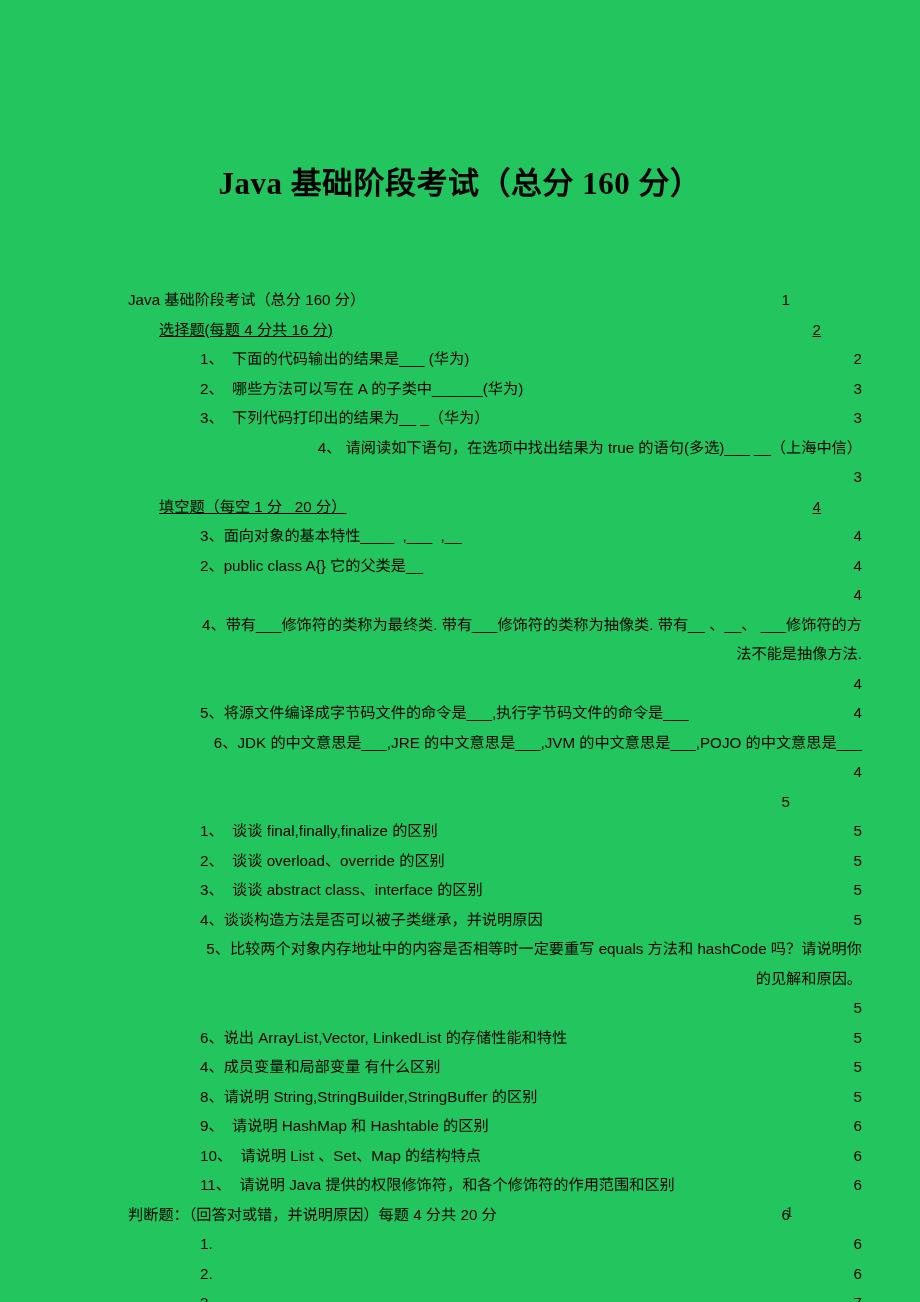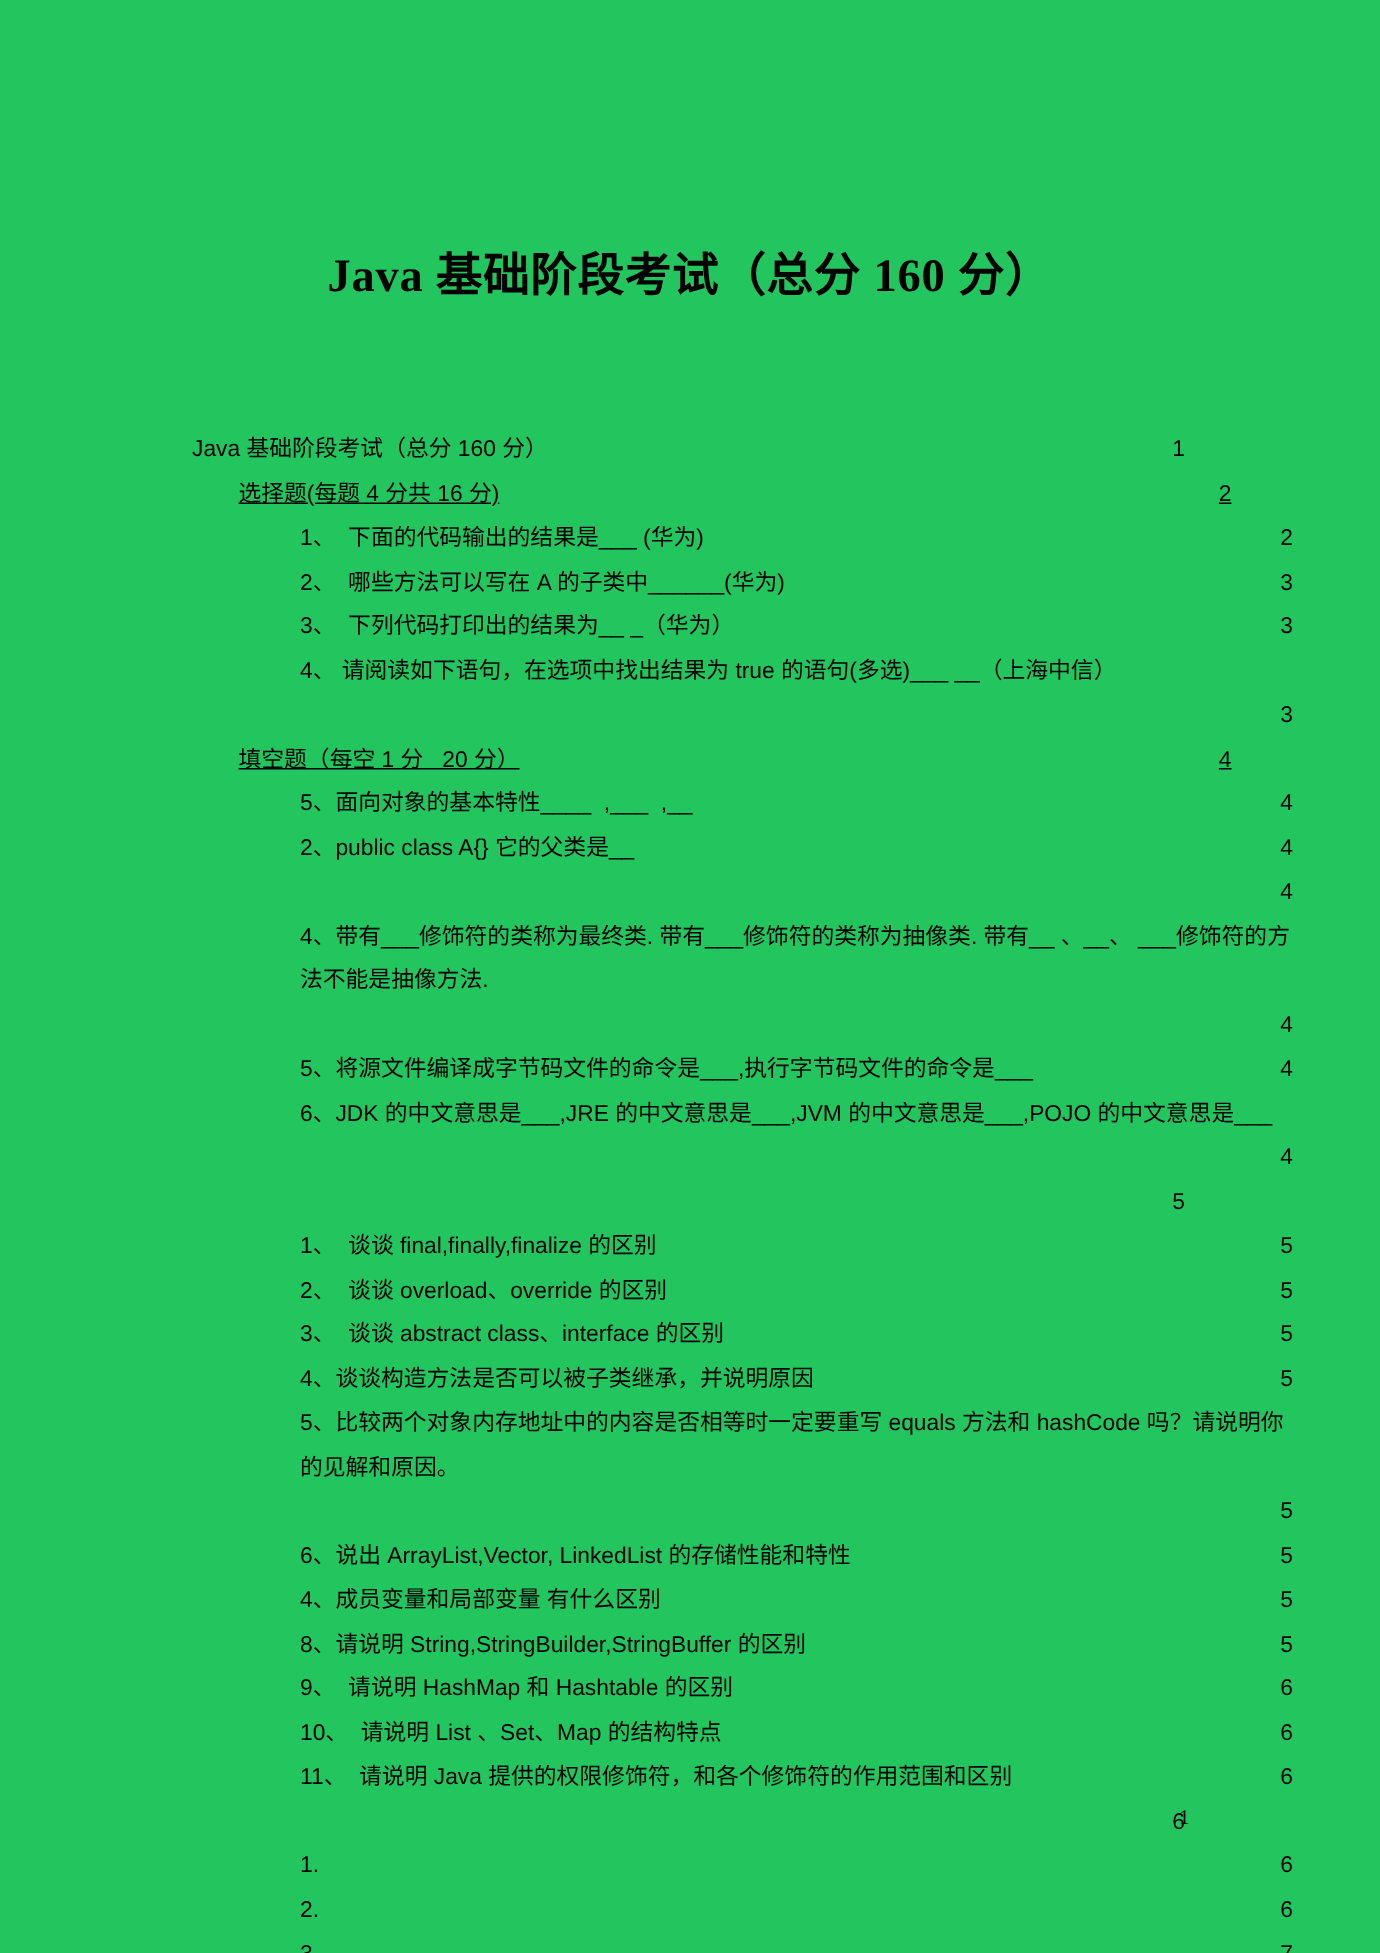--- a/index.html
+++ b/index.html
@@ -67,20 +67,21 @@
 
   
   .toc-entry.wrap {
     display: block;
   }
   .toc-entry.wrap .wrap-text {
     display: block;
     white-space: normal;
     word-break: break-all;
     text-indent: 0;
+    text-align: right;
   }
   .toc-entry.wrap .wrap-tail {
     display: flex;
     align-items: flex-end;
     width: 100%;
   }
 
   
   .leader {
     flex: 1 1 auto;
@@ -155,21 +156,21 @@
           <span class="leader"></span>
           <span class="page-num">3</span>
         </span>
       </div>
       <div class="toc-entry lvl-2">
         <span class="toc-text">填空题（每空 1 分   20 分）</span>
         <span class="leader"></span>
         <span class="page-num">4</span>
       </div>
       <div class="toc-entry lvl-3">
-        <span class="toc-text">5、面向对象的基本特性____  ,___  ,__</span>
+        <span class="toc-text">3、面向对象的基本特性____  ,___  ,__</span>
         <span class="leader"></span>
         <span class="page-num">4</span>
       </div>
       <div class="toc-entry lvl-3">
         <span class="toc-text">2、public class A{} 它的父类是__</span>
         <span class="leader"></span>
         <span class="page-num">4</span>
       </div>
       <div class="toc-entry lvl-3">
         <span class="leader"></span>
@@ -249,20 +250,21 @@
         <span class="toc-text">10、  请说明 List 、Set、Map 的结构特点 </span>
         <span class="leader"></span>
         <span class="page-num">6</span>
       </div>
       <div class="toc-entry lvl-3">
         <span class="toc-text">11、  请说明 Java 提供的权限修饰符，和各个修饰符的作用范围和区别 </span>
         <span class="leader"></span>
         <span class="page-num">6</span>
       </div>
       <div class="toc-entry lvl-1">
+        <span class="toc-text">判断题：（回答对或错，并说明原因）每题 4 分共 20 分</span>
         <span class="leader"></span>
         <span class="page-num">6</span>
       </div>
       <div class="toc-entry lvl-3">
         <span class="toc-text">1.</span>
         <span class="leader"></span>
         <span class="page-num">6</span>
       </div>
       <div class="toc-entry lvl-3">
         <span class="toc-text">2.</span>

